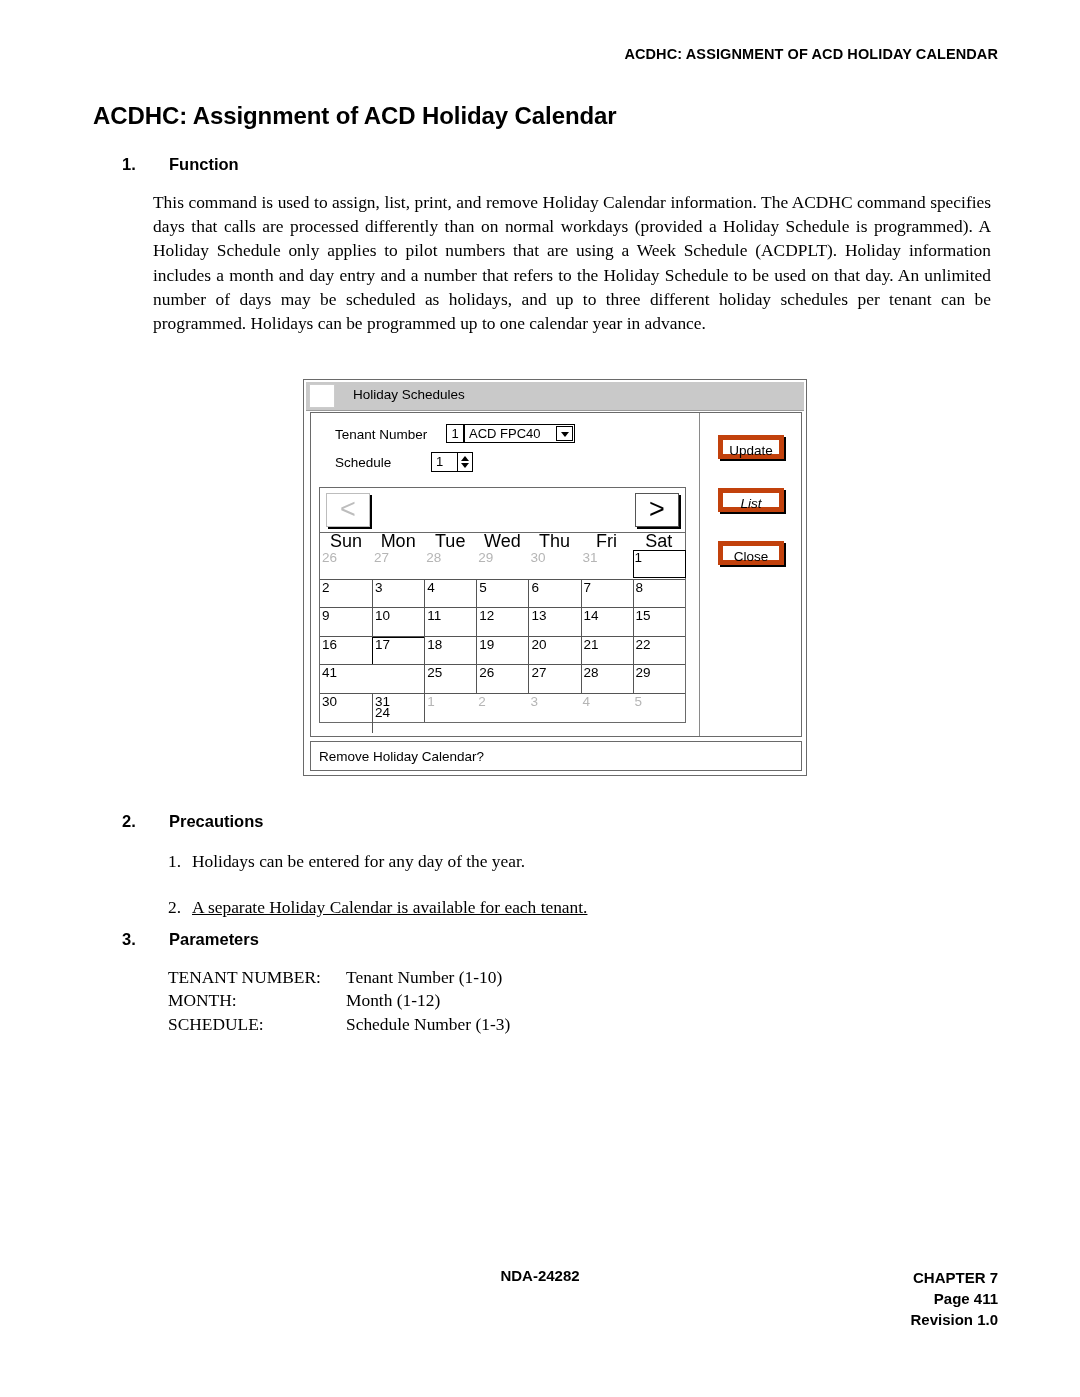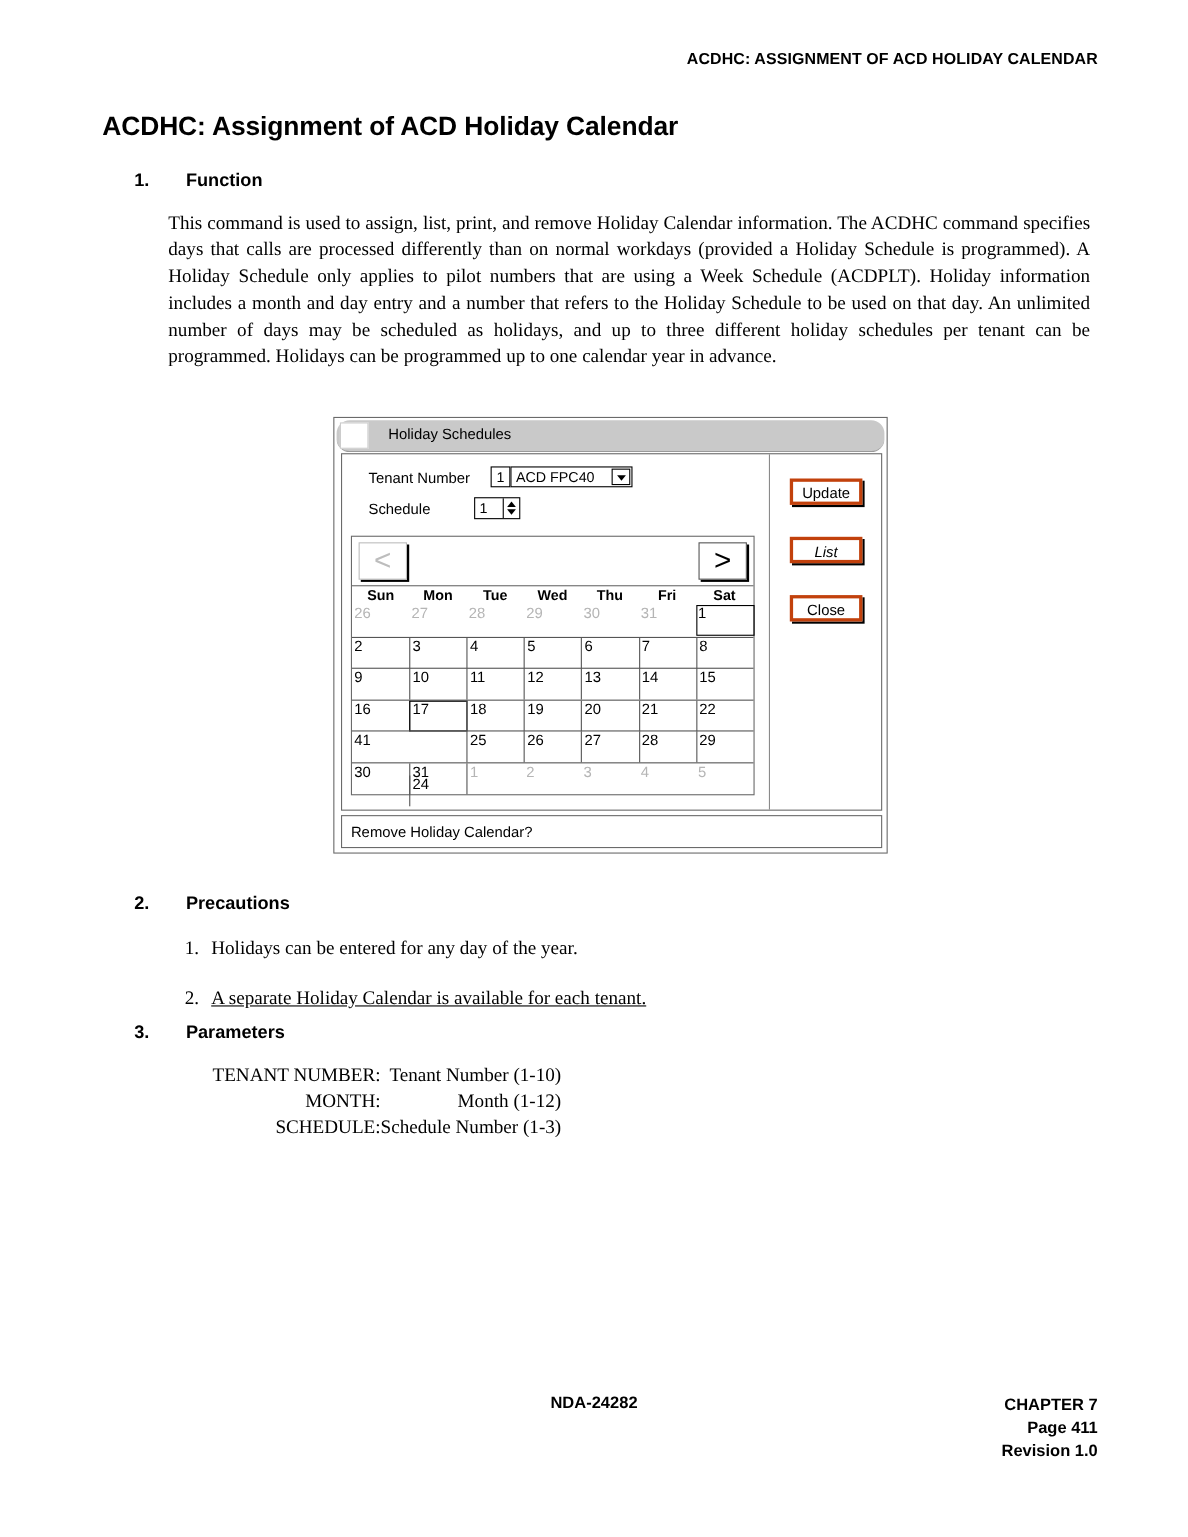--- a/index.html
+++ b/index.html
@@ -90,21 +90,21 @@
 
   
   .params {
     position: absolute;
     top: 966px;
     left: 168px;
     font-size: 17.4px;
     line-height: 23.3px;
     border-collapse: collapse;
   }
-  .params td { padding: 0; vertical-align: top; white-space: nowrap; text-align: right; }
+  .params td { padding: 0; vertical-align: top; white-space: nowrap; }
   .params td.k { width: 178px; }
 
   
   .footer-left {
     position: absolute;
     top: 1267px;
     left: 0;
     width: 1080px;
     text-align: center;
     font-family: "Liberation Sans", sans-serif;
@@ -138,21 +138,20 @@
   }
 
   .titlebar {
     position: absolute;
     top: 2px;
     left: 2px;
     right: 2px;
     height: 28px;
     background: #c9c9c9;
     border-bottom: 1px solid #9a9a9a;
-    border-radius: 12px;
   }
   .sysmenu {
     position: absolute;
     top: 2px;
     left: 3px;
     width: 26px;
     height: 24px;
     background: #ffffff;
     border: 1px solid #cccccc;
     box-sizing: border-box;
@@ -347,23 +346,22 @@
     position: absolute;
     top: 0; left: 0;
     width: 100%;
     height: 17px;
   }
   .dow {
     position: absolute;
     top: 0;
     width: 52.1px;
     text-align: center;
-    font-size: 13px;
+    font-size: 18px;
     line-height: 16px;
-    font-weight: bold;
   }
   .wk-row {
     position: absolute;
     left: 0;
     width: 365px;
     height: 28px;
     border-top: 1px solid #555555;
     box-sizing: border-box;
   }
   .wk-row.first { border-top: none; }
@@ -392,21 +390,21 @@
     left: 389px;
     width: 102px;
     height: 100%;
   }
   .dlg-btn {
     position: absolute;
     left: 18px;
     width: 66px;
     height: 24px;
     background: #ffffff;
-    border: 3px solid #c2410c;
+    border: 5px solid #c2410c;
     box-shadow: 2px 2px 0 #000000;
     box-sizing: border-box;
     font-size: 13.5px;
     line-height: 22px;
     text-align: center;
     font-family: "Liberation Sans", sans-serif;
   }
   #btn-update { top: 22px; }
   #btn-list   { top: 75px; font-style: italic; }
   #btn-close  { top: 128px; }

